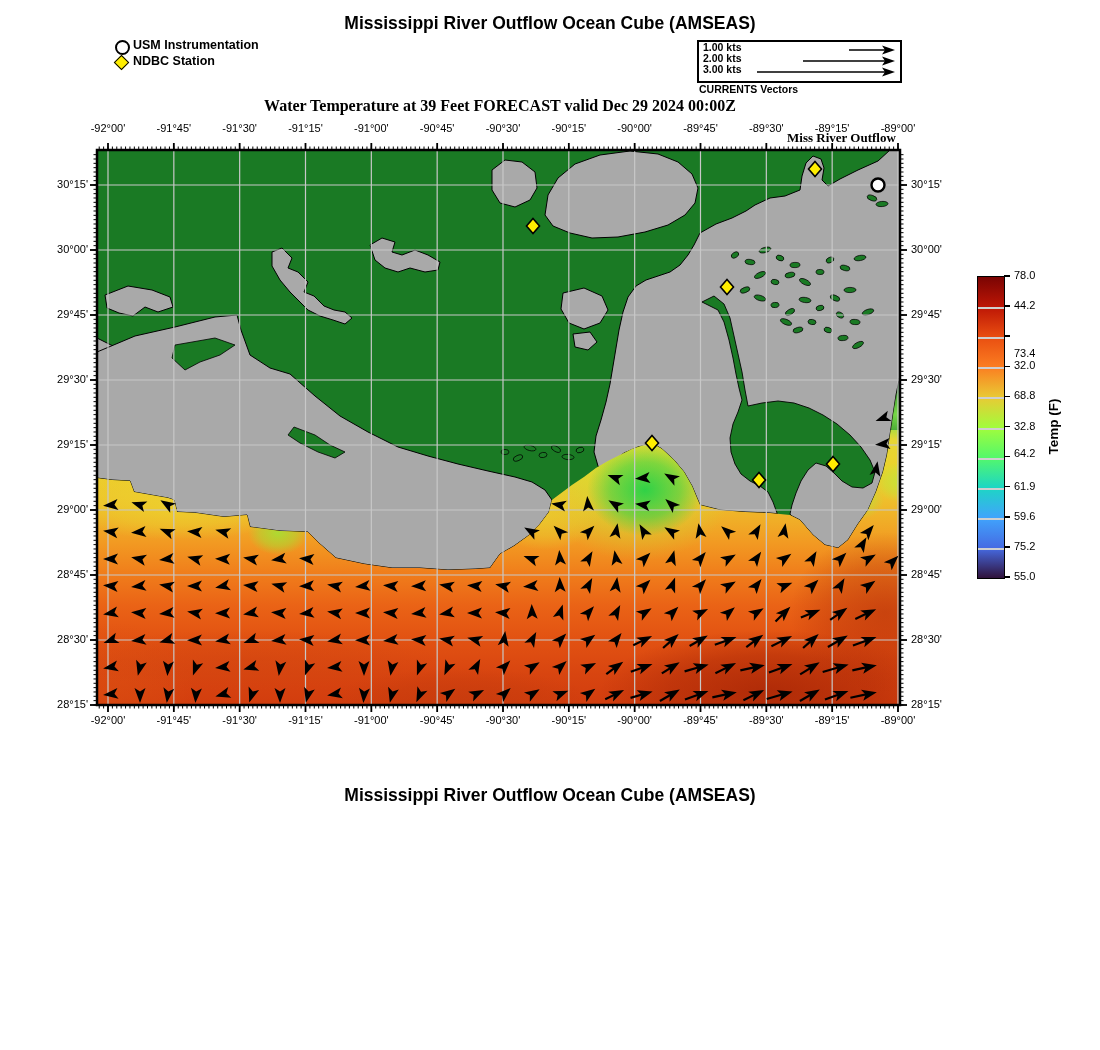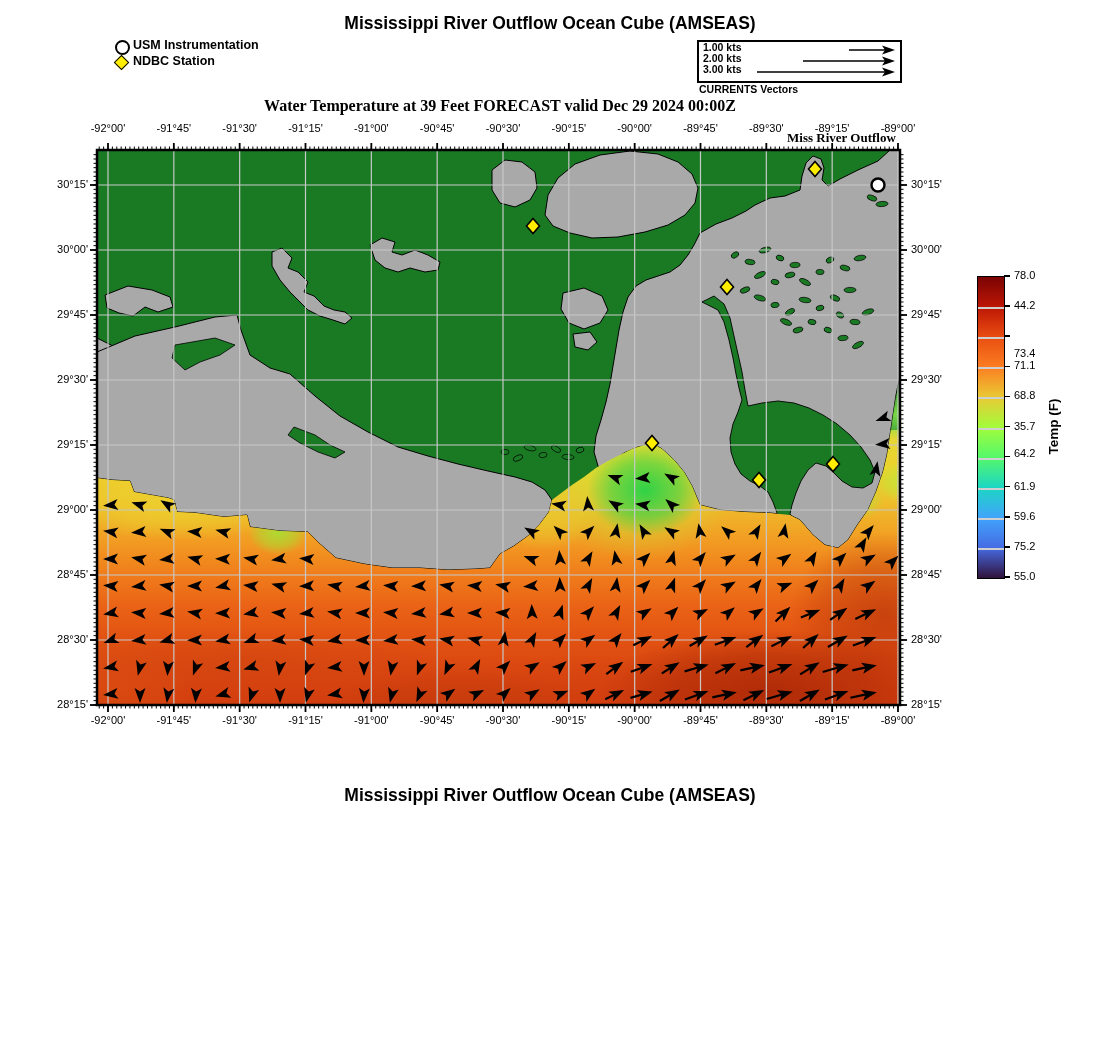--- a/index.html
+++ b/index.html
@@ -1585,25 +1585,25 @@
     <span class="abs tick-label" style="left:911px;top:633px;width:58px;text-align:left;">28°30'</span>
     <span class="abs tick-label" style="left:30px;top:698px;width:58px;text-align:right;">28°15'</span>
     <span class="abs tick-label" style="left:911px;top:698px;width:58px;text-align:left;">28°15'</span>
     <div class="abs cb-tick" style="left: 1004px; top: 275.2px;"></div>
     <span class="abs cb-label" style="left:1014px;top:269px;">78.0</span>
     <div class="abs cb-tick" style="left: 1004px; top: 305.3px;"></div>
     <span class="abs cb-label" style="left:1014px;top:299.1px;">44.2</span>
     <div class="abs cb-tick" style="left: 1004px; top: 335.4px;"></div>
     <span class="abs cb-label" style="left:1014px;top:329.2px;margin-top:18px;">73.4</span>
     <div class="abs cb-tick" style="left: 1004px; top: 365.5px;"></div>
-    <span class="abs cb-label" style="left:1014px;top:359.3px;">71.1</span>
+    <span class="abs cb-label" style="left:1014px;top:359.3px;">32.0</span>
     <div class="abs cb-tick" style="left: 1004px; top: 395.6px;"></div>
     <span class="abs cb-label" style="left:1014px;top:389.4px;">68.8</span>
     <div class="abs cb-tick" style="left: 1004px; top: 425.7px;"></div>
-    <span class="abs cb-label" style="left:1014px;top:419.5px;">35.7</span>
+    <span class="abs cb-label" style="left:1014px;top:419.5px;">32.8</span>
     <div class="abs cb-tick" style="left: 1004px; top: 455.8px;"></div>
     <span class="abs cb-label" style="left:1014px;top:447px;">64.2</span>
     <div class="abs cb-tick" style="left: 1004px; top: 485.9px;"></div>
     <span class="abs cb-label" style="left:1014px;top:479.70000000000005px;">61.9</span>
     <div class="abs cb-tick" style="left: 1004px; top: 516px;"></div>
     <span class="abs cb-label" style="left:1014px;top:509.79999999999995px;">59.6</span>
     <div class="abs cb-tick" style="left: 1004px; top: 546.1px;"></div>
     <span class="abs cb-label" style="left:1014px;top:539.9000000000001px;">75.2</span>
     <div class="abs cb-tick" style="left: 1004px; top: 576.2px;"></div>
     <span class="abs cb-label" style="left:1014px;top:570px;">55.0</span>

